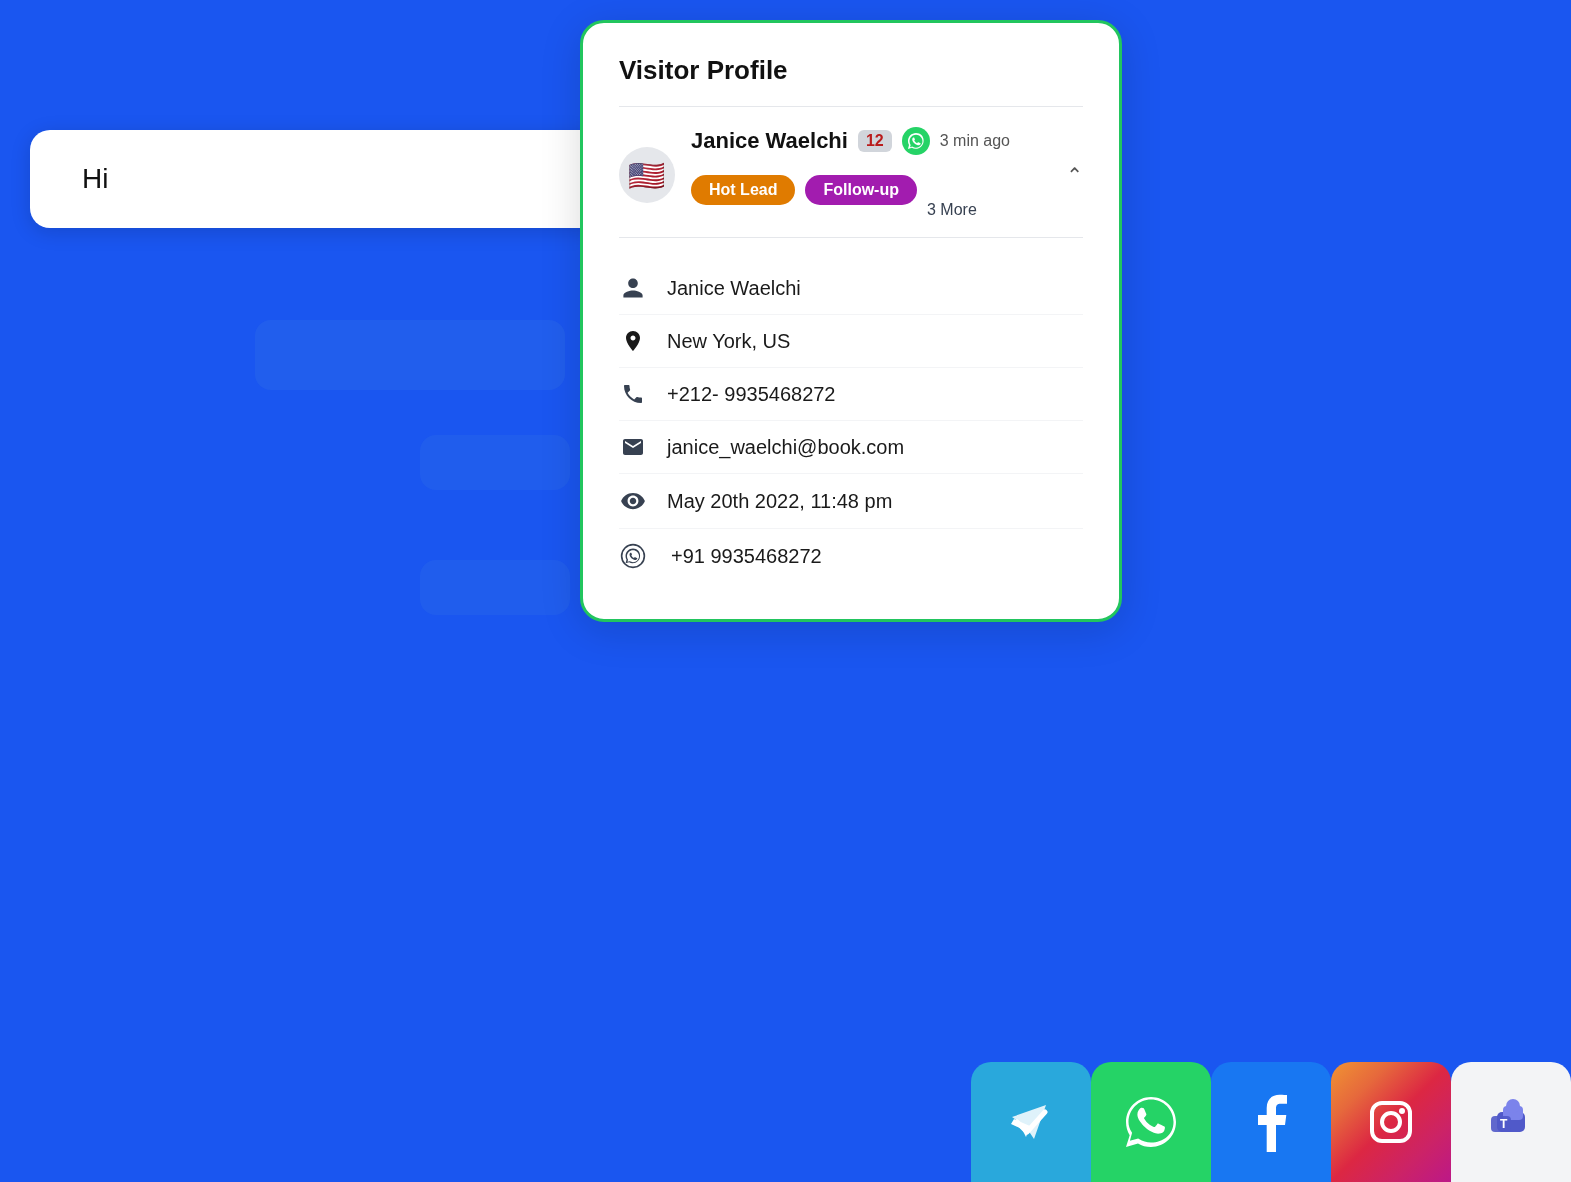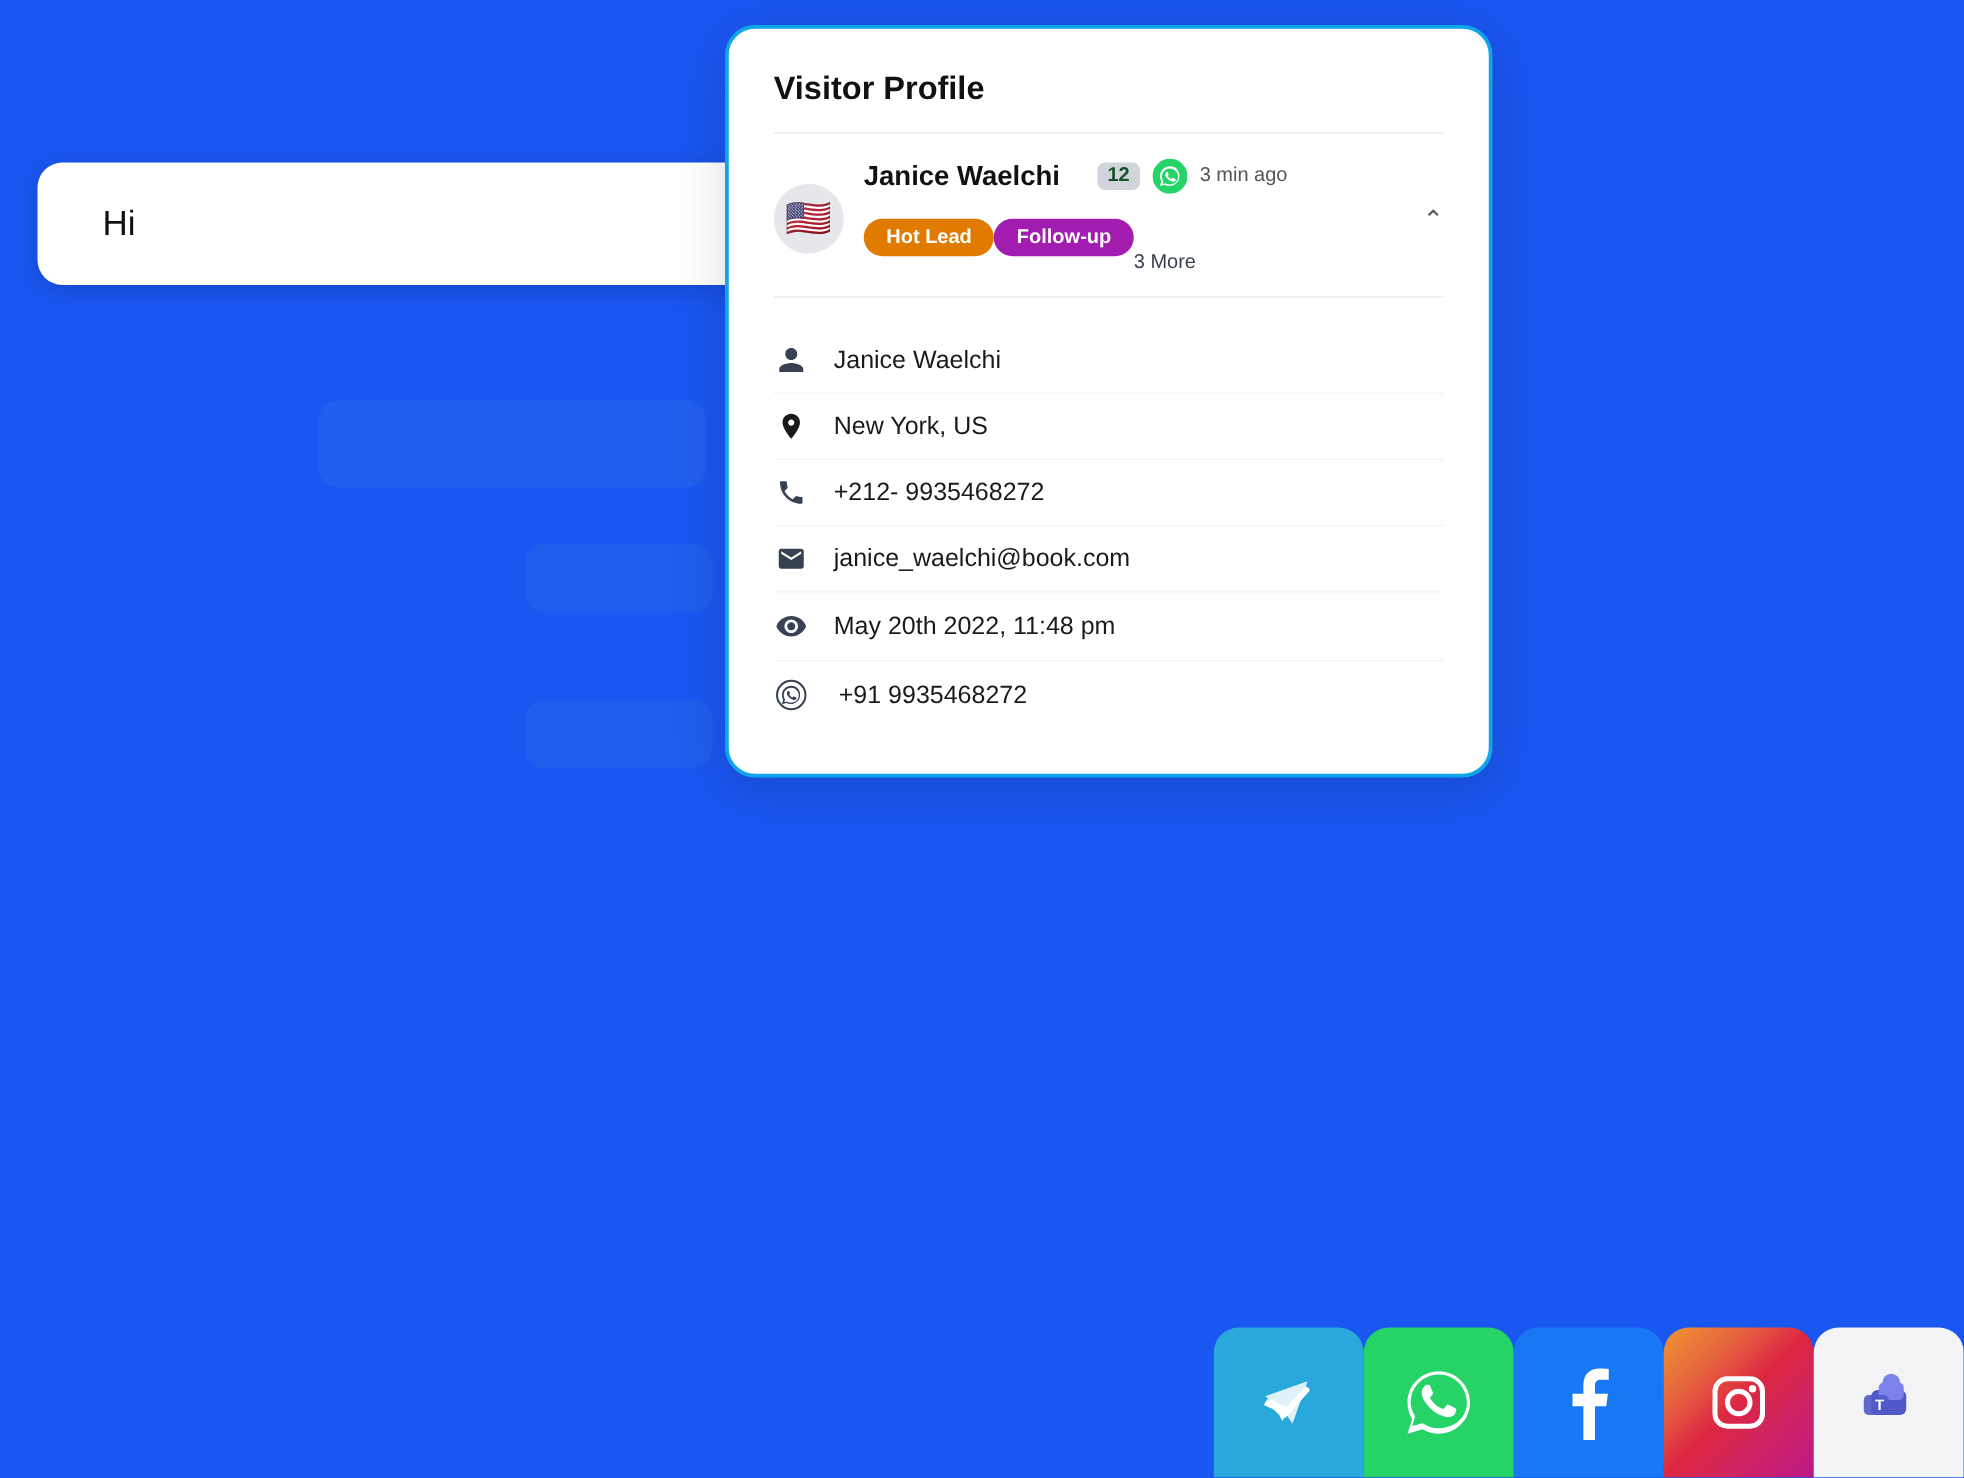--- a/index.html
+++ b/index.html
@@ -61,24 +61,24 @@
       width: 150px;
       height: 55px;
       opacity: 0.6;
     }
 
     
     .profile-card {
       position: absolute;
       top: 20px;
       left: 580px;
-      width: 614px;
+      width: 542px;
       background: #ffffff;
       border-radius: 24px;
-      border: 3px solid #0ea5e9;
+      border: 3px solid #22c55e;
       padding: 32px 36px 36px;
       box-shadow: 0 8px 40px rgba(0,0,0,0.15);
     }
 
     .card-title {
       font-size: 26px;
       font-weight: 700;
       color: #111;
       margin-bottom: 20px;
     }
@@ -121,26 +121,25 @@
     }
 
     .visitor-name {
       font-size: 22px;
       font-weight: 700;
       color: #111;
     }
 
     .count-badge {
       background: #d1d5db;
-      color: #14532d;
+      color: #b91c1c;
       border-radius: 6px;
       padding: 2px 8px;
       font-size: 16px;
       font-weight: 600;
-      margin-left: 20px;
     }
 
     .whatsapp-icon {
       width: 28px;
       height: 28px;
     }
 
     .time-ago {
       font-size: 16px;
       color: #555;
@@ -150,21 +149,21 @@
       margin-left: auto;
       color: #555;
       font-size: 20px;
       cursor: pointer;
     }
 
     
     .tags-row {
       display: flex;
       align-items: center;
-      gap: 0;
+      gap: 10px;
       margin-bottom: 4px;
     }
 
     .tag {
       border-radius: 20px;
       padding: 6px 18px;
       font-size: 16px;
       font-weight: 600;
       color: #fff;
     }

